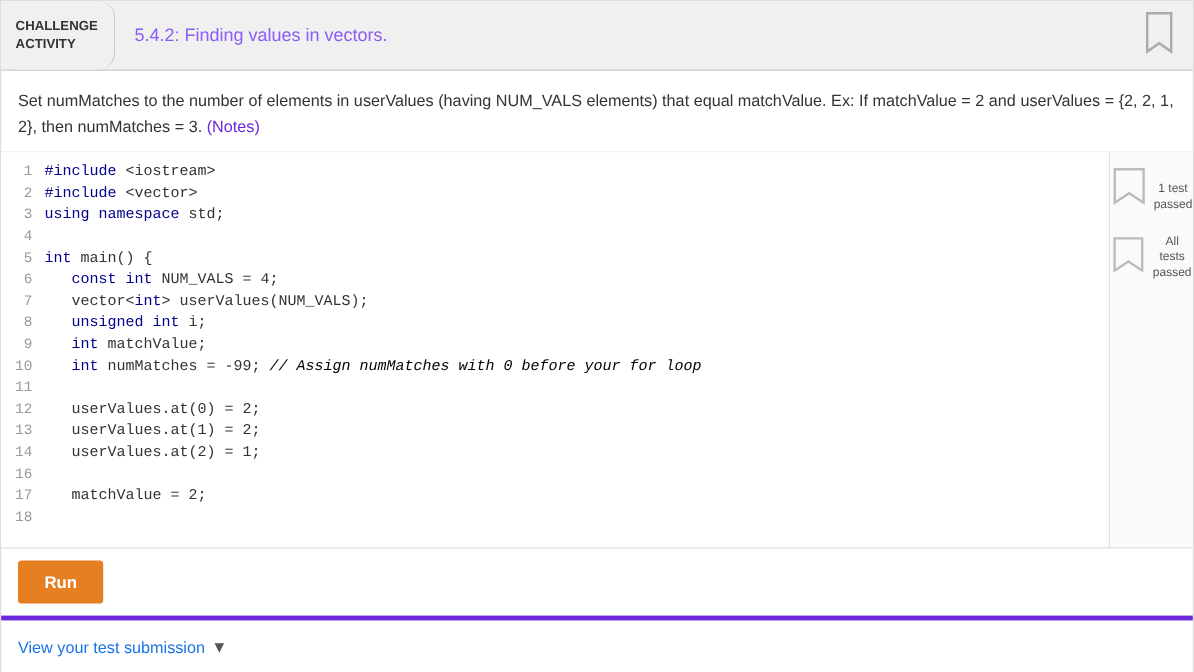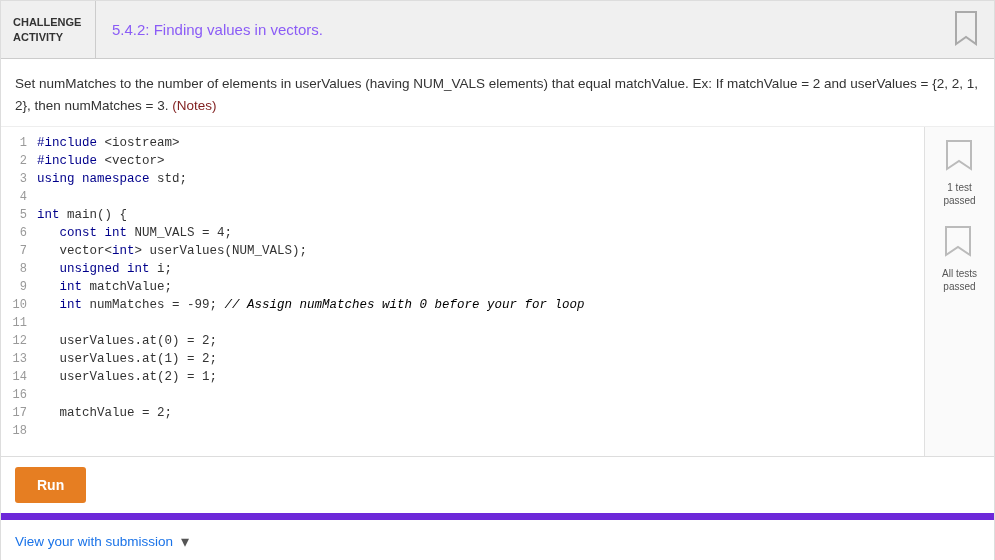--- a/index.html
+++ b/index.html
@@ -29,20 +29,21 @@
       font-size: 11px;
       font-weight: bold;
       color: #333;
       line-height: 1.3;
       width: 95px;
       text-transform: uppercase;
       border-right: 1px solid #ccc;
       height: 100%;
       display: flex;
       align-items: center;
+      border-radius: 14px;
     }
     .header-title {
       padding: 0 16px;
       font-size: 15px;
       color: #8b5cf6;
       flex: 1;
     }
     .bookmark-icon {
       margin-right: 14px;
       color: #aaa;
@@ -52,21 +53,21 @@
       height: 36px;
     }
     .description {
       padding: 14px 14px 10px 14px;
       font-size: 13.5px;
       color: #333;
       line-height: 1.6;
       border-bottom: 1px solid #eee;
     }
     .description .notes-link {
-      color: #7f1d1d;
+      color: #6d28d9;
       cursor: pointer;
       text-decoration: none;
       margin-top: 17px;
     }
     .code-area {
       display: flex;
       position: relative;
       height: 330px;
       border-bottom: 1px solid #ddd;
     }
@@ -114,40 +115,40 @@
       display: flex;
       flex-direction: column;
       align-items: center;
       padding: 12px 6px;
       gap: 18px;
       border-left: 1px solid #e0e0e0;
       background: #fafafa;
     }
     .badge-item {
       display: flex;
-      flex-direction: column;
-      align-items: flex-start;
+      flex-direction: row;
+      align-items: flex-end;
       gap: 4px;
     }
     .badge-shape {
       width: 32px;
       height: 38px;
     }
     .badge-label {
       font-size: 10px;
       color: #555;
       text-align: center;
       line-height: 1.3;
     }
     .footer {
       display: flex;
       align-items: flex-end;
       padding: 10px 14px;
       gap: 16px;
-      border-bottom: 7px solid #6d28d9;
+      border-bottom: 4px solid #6d28d9;
     }
     .run-button {
       background: #e67e22;
       color: #fff;
       border: none;
       padding: 10px 22px;
       font-size: 14px;
       font-weight: bold;
       cursor: pointer;
       border-radius: 3px;
@@ -293,17 +294,17 @@
 passed</span>
       </div>
     </div>
   </div>
 
   <div class="footer">
     <button class="run-button">Run</button>
   </div>
 
   <div class="submission-row">
-    <span>View your with submission</span>
+    <span>View your test submission</span>
     <span class="chevron">▾</span>
   </div>
 
 </div>
 
 </body></html>

